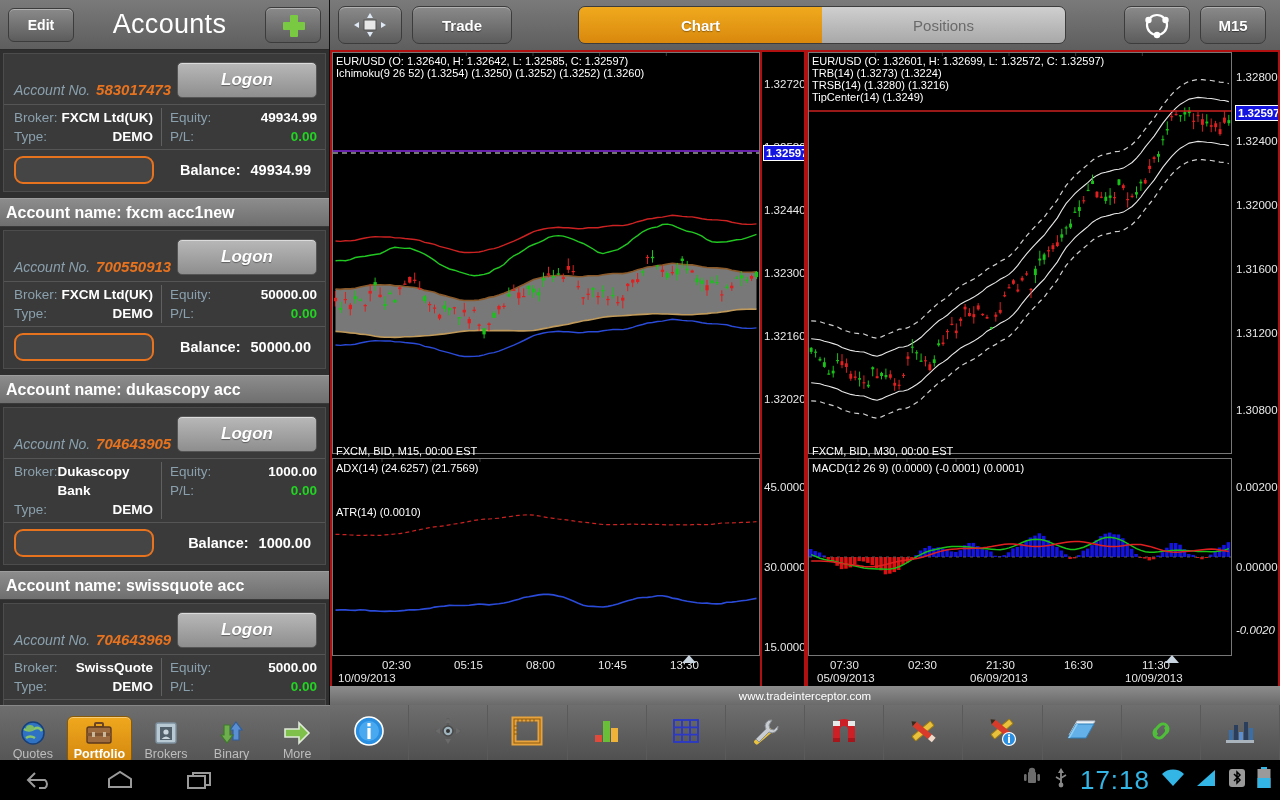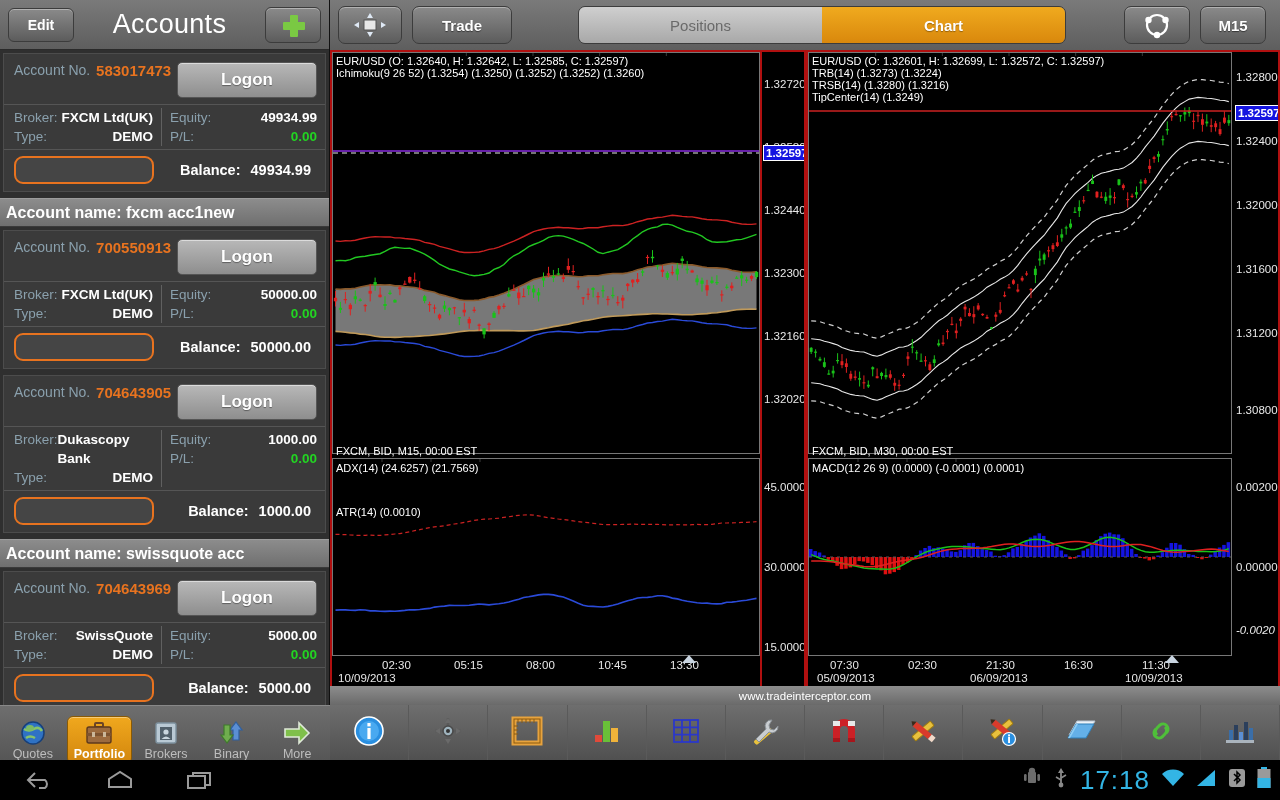--- a/index.html
+++ b/index.html
@@ -30,21 +30,21 @@
 
   .acc-list { height:710px; overflow:hidden; }
 
   .grp-title { height:29px; background:linear-gradient(#8c8c8c,#6f6f6f);
     display:flex; align-items:center; padding-left:6px;
     color:#fff; font-size:16px; font-weight:bold;
     border-top:1px solid #9c9c9c; border-bottom:1px solid #3a3a3a; }
 
   .acc-card { background:#3a3a3a; margin:3px 3px 6px 3px; border:1px solid #4c4c4c;
     padding:0; }
-  .row1 { display:flex; align-items:flex-start; padding:8px 8px 6px 10px; }
+  .row1 { display:flex; align-items:flex-end; padding:8px 8px 6px 10px;font-style:italic; }
   .lbl { color:#8aa0ad; font-size:14px; }
   .accno { color:#e8731f; font-size:15px; font-weight:bold; flex:1;
     text-align:center; }
   .logon { width:140px; text-align:center; color:#fff; font-size:17px; font-weight:bold;
     background:linear-gradient(#b8b8b8,#8e8e8e); border:1px solid #555;
     border-radius:5px; padding:7px 0; text-shadow:0 1px 1px rgba(0,0,0,.4);
     box-shadow:inset 0 1px 0 rgba(255,255,255,.5); }
   .row2 { display:flex; border-top:1px solid #555; padding:3px 8px 3px 10px; }
   .c-left { width:148px; border-right:1px solid #606060; padding-right:8px; }
   .c-right { flex:1; padding-left:8px; }
@@ -203,20 +203,21 @@
             </div>
           </div>
           <div class="row3">
             <div class="obox"></div>
             <div class="balwrap">
               <span class="k">Balance:</span>
               <span class="v">50000.00</span>
             </div>
           </div>
         </div>
+        <div class="grp-title">Account name: dukascopy acc</div>
         <div class="acc-card">
           <div class="row1">
             <span class="lbl">Account No.</span>
             <span class="accno">704643905</span>
             <span class="logon">Logon</span>
           </div>
           <div class="row2">
             <div class="c-left">
               <div class="kv">
                 <span class="k">Broker:</span>
@@ -336,22 +337,22 @@
         <rect x="11" y="8" width="12" height="10" fill="#e8e8e8" stroke="#555"></rect>
         <polygon points="17,1 20,6 14,6" fill="#dfe9f5"></polygon>
         <polygon points="17,25 20,20 14,20" fill="#dfe9f5"></polygon>
         <polygon points="1,13 6,10 6,16" fill="#dfe9f5"></polygon>
         <polygon points="33,13 28,10 28,16" fill="#dfe9f5"></polygon>
       </svg>
     </div>
     <div class="tbtn" id="btn-trade">Trade</div>
 
     <div class="segwrap">
+      <div class="seg on">Chart</div>
       <div class="seg off">Positions</div>
-      <div class="seg on">Chart</div>
     </div>
 
     <div class="tbtn" id="btn-refresh">
       <svg width="34" height="30" viewBox="0 0 34 30">
         <circle cx="17" cy="15" r="10" fill="none" stroke="#fff" stroke-width="2.2"></circle>
         <circle cx="8.5" cy="10" r="3.2" fill="#fff"></circle>
         <circle cx="25.5" cy="10" r="3.2" fill="#fff"></circle>
         <circle cx="17" cy="25" r="3.2" fill="#fff"></circle>
       </svg>
     </div>

